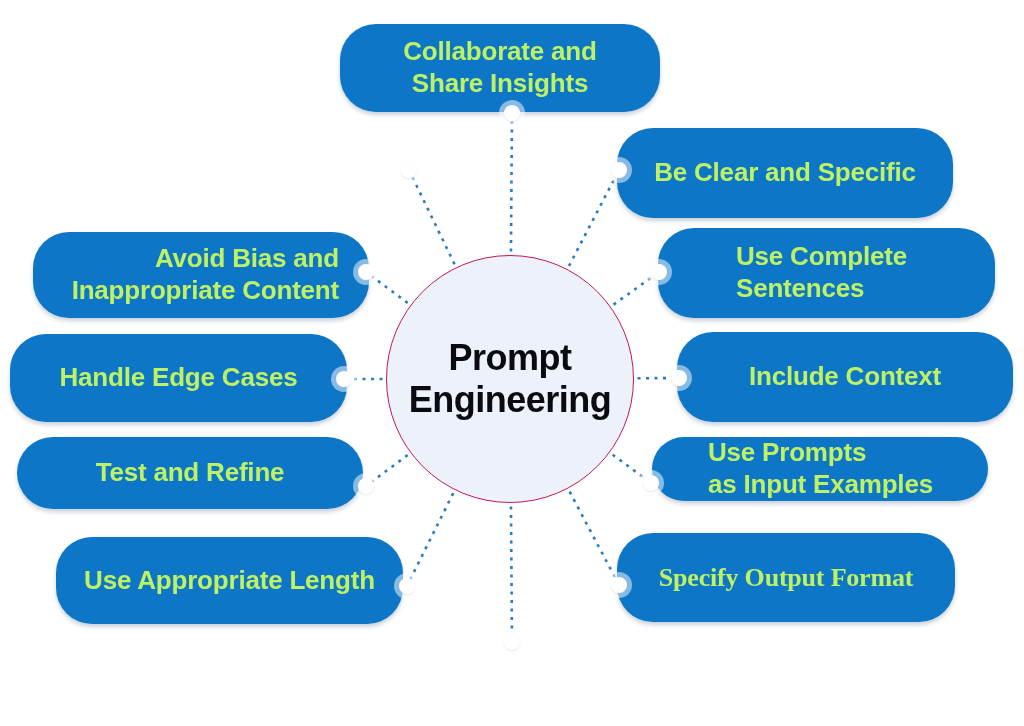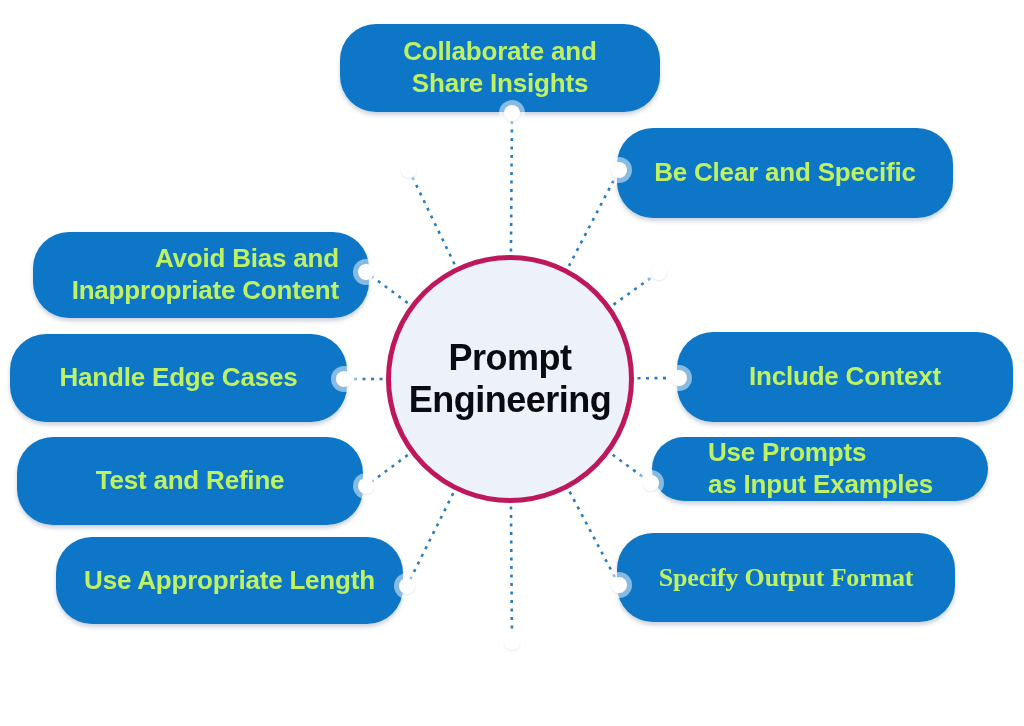--- a/index.html
+++ b/index.html
@@ -49,34 +49,34 @@
   }
   
   .pos-0  { left: 340px; top: 24px;  width: 320px; height: 88px; }
   .pos-1  { left: 617px; top: 128px; width: 336px; height: 90px; }
   .pos-2  { left: 658px; top: 228px; width: 337px; height: 90px; padding-left: 78px; }
   .pos-3  { left: 677px; top: 332px; width: 336px; height: 90px; }
   .pos-4  { left: 652px; top: 437px; width: 336px; height: 64px; padding-left: 56px; }
   .pos-5  { left: 617px; top: 533px; width: 338px; height: 89px; font-family: Liberation Serif, serif; }
   .pos-6  { left: 338px; top: 640px; width: 332px; height: 84px; }
   .pos-7  { left: 56px;  top: 537px; width: 347px; height: 87px; }
-  .pos-8  { left: 17px;  top: 437px; width: 346px; height: 88px; text-align: center; }
+  .pos-8  { left: 17px;  top: 437px; width: 346px; height: 72px; text-align: center; }
   .pos-9  { left: 10px;  top: 334px; width: 337px; height: 88px; }
   .pos-10 { left: 33px;  top: 232px; width: 336px; height: 86px; padding-right: 30px; }
   .pos-11 { left: 75px;  top: 128px; width: 338px; height: 90px; padding-right: 52px; }
 
   #center-circle {
     position: absolute;
     left: 386px;
     top: 255px;
     width: 248px;
     height: 248px;
     border-radius: 50%;
     background: #edf1fa;
-    border: 5px solid #be185d;
+    border: 1px solid #be185d;
     box-sizing: border-box;
     display: flex;
     align-items: center;
     justify-content: center;
     text-align: center;
   }
   #center-title {
     color: #0a0a12;
     font-size: 36px;
     font-weight: bold;
@@ -111,20 +111,22 @@
       <line x1="510" y1="379" x2="366" y2="486"></line>
       <line x1="510" y1="379" x2="344" y2="379"></line>
       <line x1="510" y1="379" x2="366" y2="272"></line>
       <line x1="510" y1="379" x2="409" y2="170"></line>
     </g>
   </svg>
 
   <div class="pill pos-0">Collaborate and
 Share Insights</div>
   <div class="pill pos-1">Be Clear and Specific</div>
+  <div class="pill pos-2 align-left">Use Complete
+Sentences</div>
   <div class="pill pos-3">Include Context</div>
   <div class="pill pos-4 align-left">Use Prompts
 as Input Examples</div>
   <div class="pill pos-5">Specify Output Format</div>
   <div class="pill pos-7">Use Appropriate Length</div>
   <div class="pill pos-8">Test and Refine</div>
   <div class="pill pos-9">Handle Edge Cases</div>
   <div class="pill pos-10 align-right">Avoid Bias and
 Inappropriate Content</div>
 

